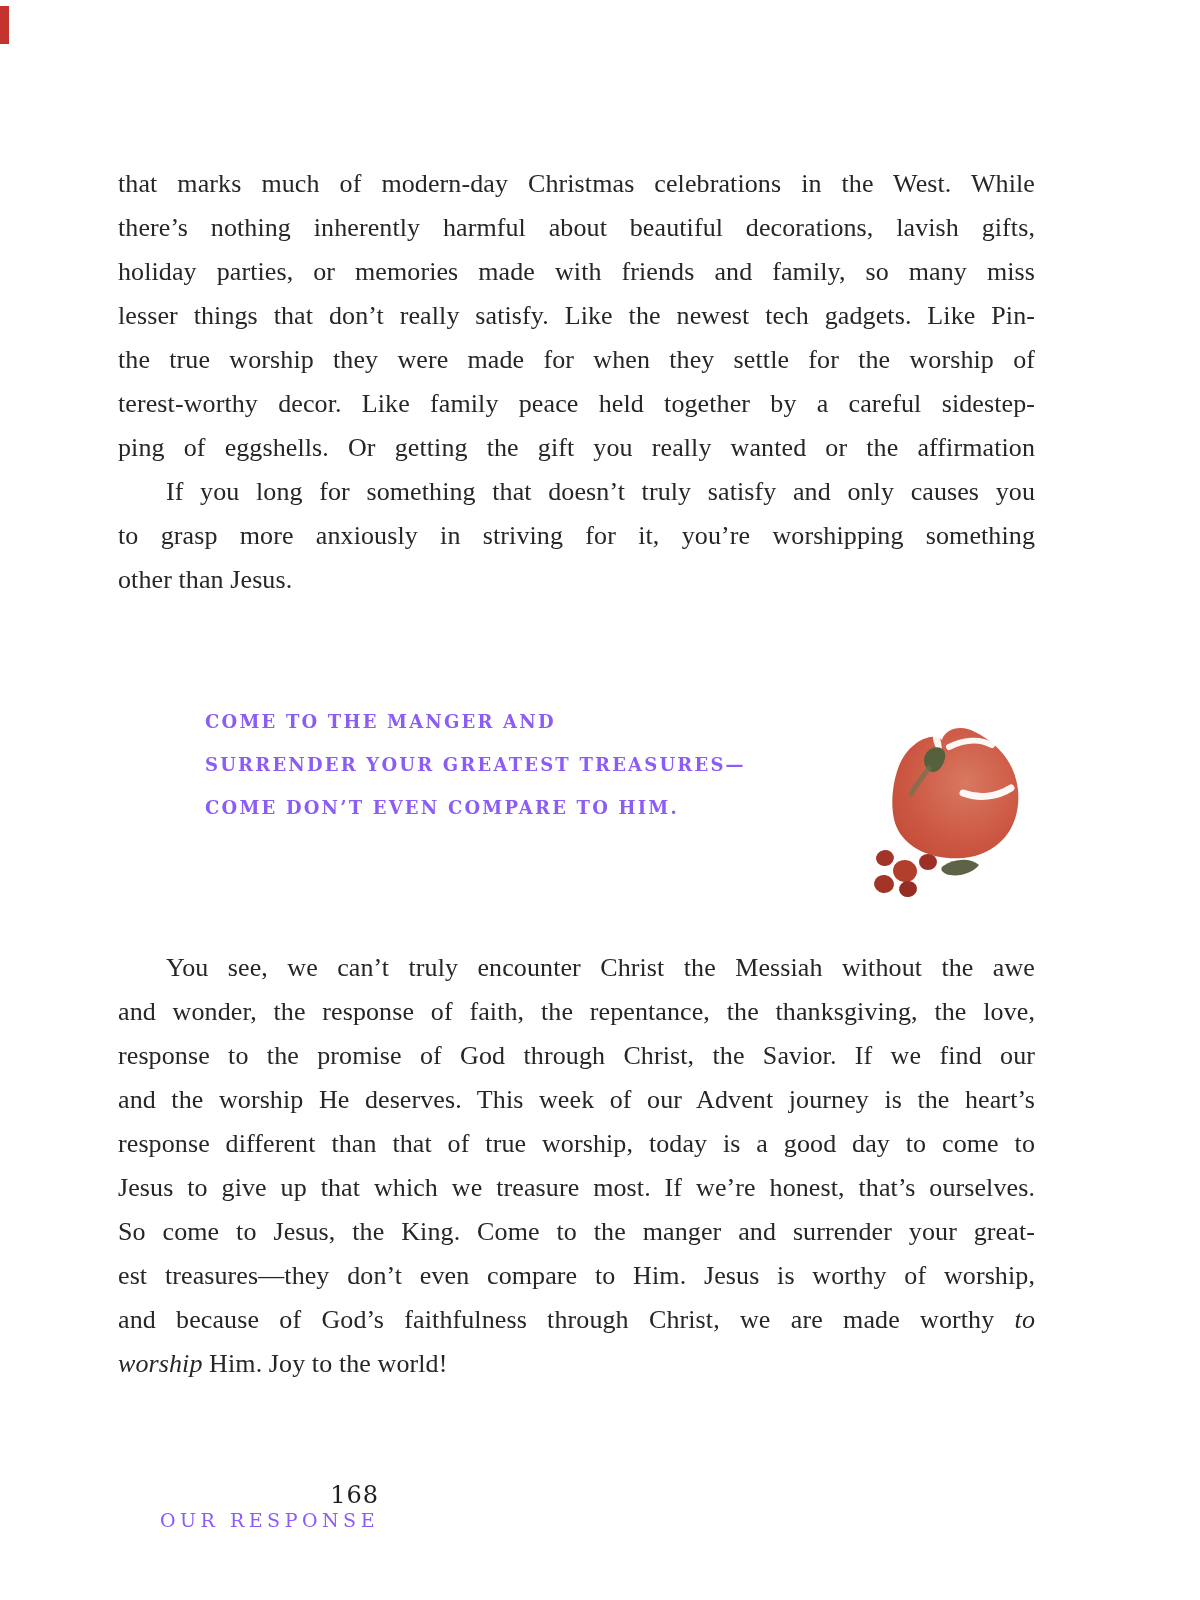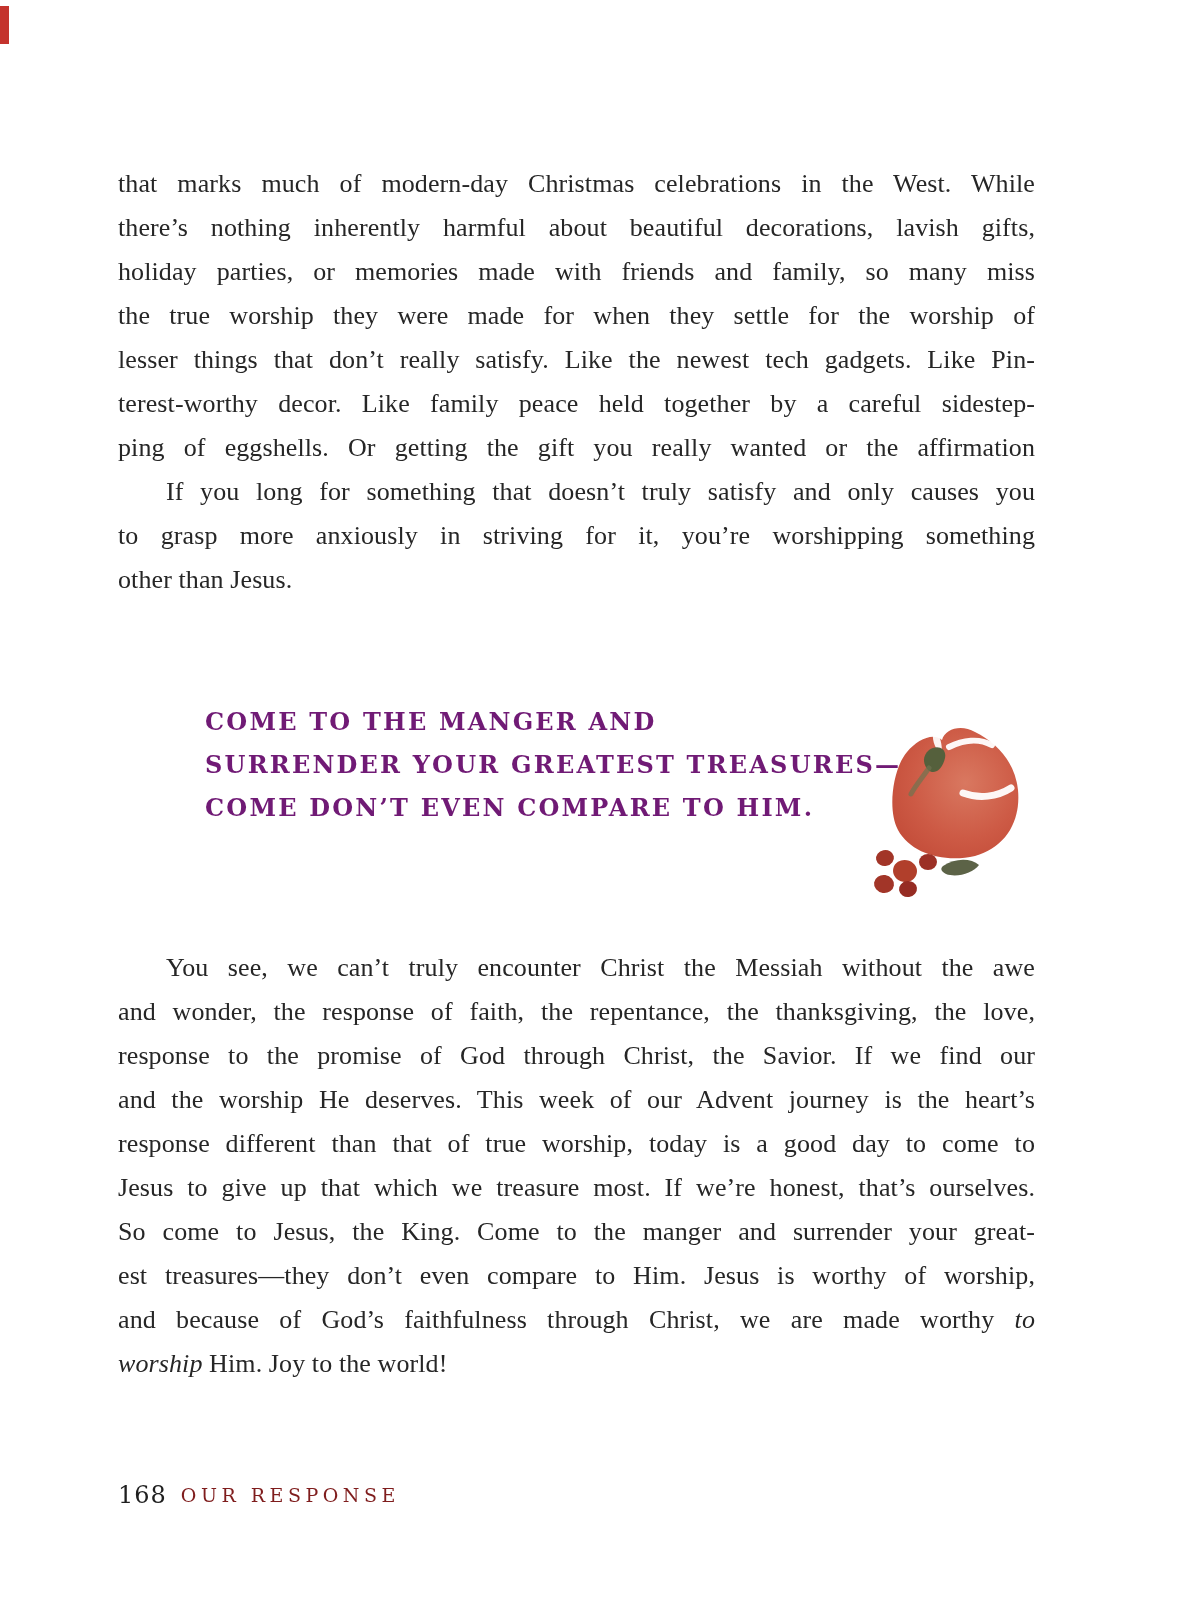--- a/index.html
+++ b/index.html
@@ -41,74 +41,75 @@
   .body-para .line.indent { padding-left: 48px; }
   #para1 { margin-top: 162px; }
   #para2 { margin-top: 0; }
   #para3 { margin-top: 117px; }
   .pullquote {
     margin-top: 98px;
     margin-left: 87px;
     width: 660px;
     font-family: "DejaVu Serif", serif;
     font-weight: 700;
-    font-size: 24px;
+    font-size: 18px;
     line-height: 43px;
     letter-spacing: 2.2px;
-    color: #701a75;
+    color: #8b5cf6;
   }
   .pullquote .line {
     text-align: left;
     text-align-last: left;
     height: 43px;
     white-space: nowrap;
   }
   .illustration {
     position: absolute;
     left: 845px;
     top: 700px;
     width: 190px;
     height: 200px;
   }
   .footer {
     position: absolute;
     left: 118px;
     top: 1481px;
     display: flex;
-    align-items: center;
+    align-items: flex-end;
+    flex-direction: column;
   }
   .page-number {
     font-family: "DejaVu Serif", serif;
     font-size: 24px;
     color: #1f1f1f;
     letter-spacing: 1px;
   }
   .running-title {
     font-family: "DejaVu Serif", serif;
     font-size: 19px;
     letter-spacing: 4.5px;
-    color: #7f1d1d;
-    margin-left: 14px;
+    color: #8b5cf6;
+    margin-left: 42px;
   }
   i { font-style: italic; }
 </style>
 </head>
 <body>
 
 <div class="page">
 
   <div class="scan-artifact"></div>
 
   <div class="content">
     <div class="body-para" id="para1">
         <div class="line">that marks much of modern-day Christmas celebrations in the West. While</div>
         <div class="line">there’s nothing inherently harmful about beautiful decorations, lavish gifts,</div>
         <div class="line">holiday parties, or memories made with friends and family, so many miss</div>
+        <div class="line">lesser things that don’t really satisfy. Like the newest tech gadgets. Like Pin-</div>
         <div class="line">the true worship they were made for when they settle for the worship of</div>
-        <div class="line">lesser things that don’t really satisfy. Like the newest tech gadgets. Like Pin-</div>
         <div class="line">terest-worthy decor. Like family peace held together by a careful sidestep-</div>
         <div class="line">ping of eggshells. Or getting the gift you really wanted or the affirmation</div>
       </div>
     <div class="body-para" id="para2">
         <div class="line indent">If you long for something that doesn’t truly satisfy and only causes you</div>
         <div class="line">to grasp more anxiously in striving for it, you’re worshipping something</div>
         <div class="line last">other than Jesus.</div>
       </div>
     <div class="pullquote">
         <div class="line last">COME TO THE MANGER AND</div>

